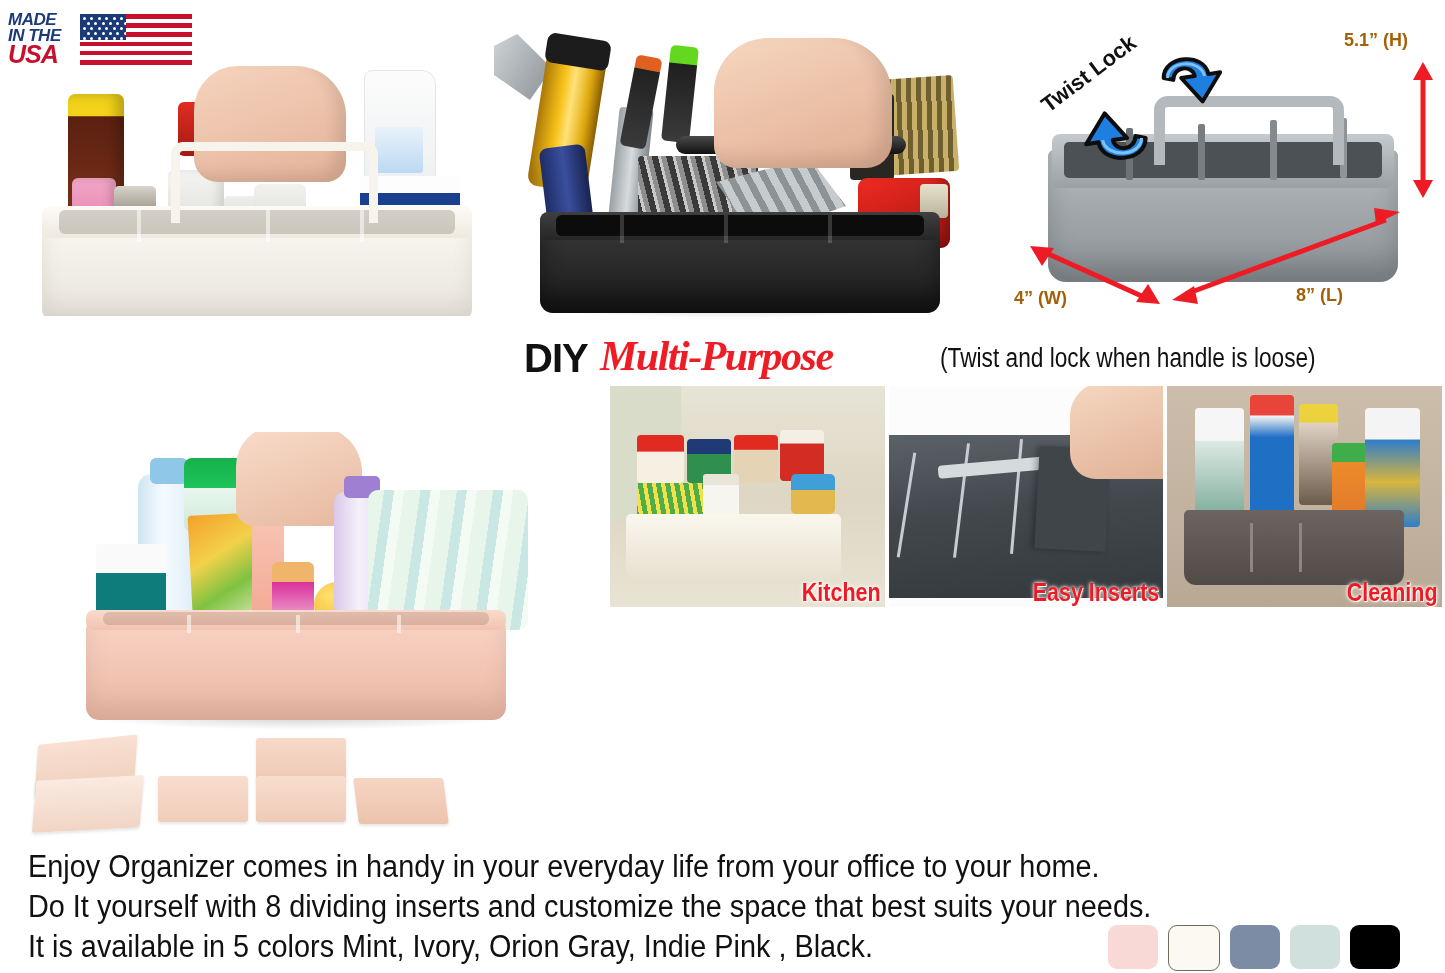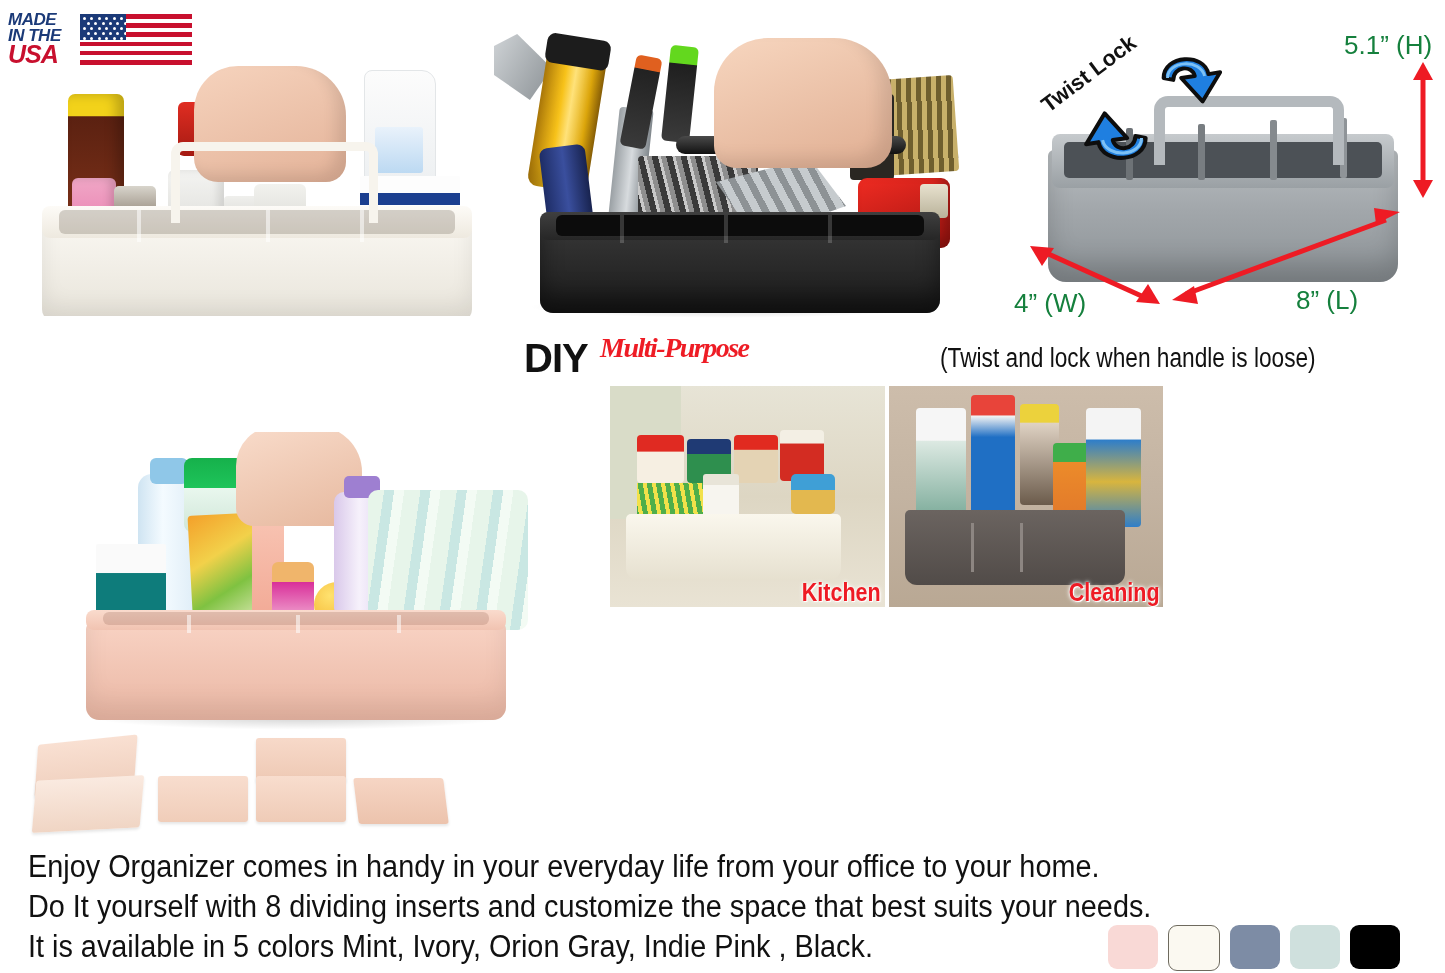--- a/index.html
+++ b/index.html
@@ -35,27 +35,27 @@
     border-radius:6px;background:rgba(0,0,0,.30);}
   .caddy .handle{position:absolute;left:26%;top:6%;width:48%;height:40%;
     border:8px solid #ccc;border-bottom:none;border-radius:12px 12px 0 0;}
   .caddy .divider{position:absolute;top:44%;width:4px;height:16%;
     background:rgba(255,255,255,.55);}
 
   
   .hl{position:absolute;}
   .hl-diy{left:524px;top:336px;font-size:40px;font-weight:bold;color:#111;
     letter-spacing:-1px;font-family:"Liberation Sans",sans-serif;}
-  .hl-multi{left:600px;top:332px;font-size:28px;font-weight:bold;font-style:italic;
+  .hl-multi{left:600px;top:332px;font-size:42px;font-weight:bold;font-style:italic;
     color:#ee1c25;font-family:"Liberation Serif",serif;letter-spacing:-1.5px;}
   .hl-twist{left:940px;top:343px;font-size:27px;color:#111;
     transform:scaleX(.84);transform-origin:left center;white-space:nowrap;}
 
   
-  .dim-label{position:absolute;font-size:26px;font-weight:normal;color:#15803d;
+  .dim-label{position:absolute;font-size:18px;font-weight:bold;color:#a16207;
     white-space:nowrap;}
   .twistlock-text{position:absolute;font-size:22px;font-weight:bold;color:#111;
     transform:rotate(-37deg);transform-origin:left bottom;white-space:nowrap;}
 
   
   #usecase-grid{position:absolute;left:610px;top:386px;width:832px;height:446px;
     display:grid;grid-template-columns:1fr 1fr 1fr;grid-template-rows:1fr 1fr;
     gap:4px;}
   .uc{position:relative;overflow:hidden;background:#efefef;}
   .uc .uc-label{position:absolute;right:4px;bottom:0px;z-index:6;
@@ -387,20 +387,35 @@
            background:linear-gradient(180deg,#e8e4d8 0%,#e8e4d8 22%,#f7f5ef 23%);"></div>
       <div style="position:absolute;left:66%;top:40%;width:16%;height:18%;border-radius:5px;
            background:linear-gradient(180deg,#3f9fd6 0%,#3f9fd6 40%,#e3b84f 41%);"></div>
       <div style="position:absolute;left:10%;top:44%;width:24%;height:22%;
            background:repeating-linear-gradient(80deg,#4fae4a 0 5px,#f2e14a 5px 9px);"></div>
       <div style="position:absolute;left:6%;top:58%;width:78%;height:30%;border-radius:5px 5px 12px 12px;
            background:linear-gradient(180deg,#faf7ed,#e6e0cf);"></div>
       <div class="uc-label">Kitchen</div>
     </div>
 
+    <div class="uc">
+      <div class="scene" style="background:#fcfcfc;"></div>
+      <div style="position:absolute;left:0;top:22%;width:100%;height:74%;
+           background:linear-gradient(175deg,#5b6267 0%,#43484d 45%,#34393d 100%);"></div>
+      <div style="position:absolute;left:6%;top:30%;width:3px;height:48%;background:#c6ccd0;transform:rotate(9deg);"></div>
+      <div style="position:absolute;left:26%;top:26%;width:3px;height:52%;background:#c6ccd0;transform:rotate(7deg);"></div>
+      <div style="position:absolute;left:46%;top:24%;width:3px;height:52%;background:#c6ccd0;transform:rotate(5deg);"></div>
+      <div style="position:absolute;left:18%;top:34%;width:40%;height:6%;border-radius:4px;background:#d5dadd;
+           transform:rotate(-5deg);"></div>
+      <div style="position:absolute;left:54%;top:28%;width:26%;height:46%;background:#3f4549;border-radius:2px;
+           transform:rotate(3deg);box-shadow:-3px 0 6px rgba(0,0,0,.3);"></div>
+      <div style="position:absolute;left:66%;top:-2%;width:40%;height:44%;border-radius:34px 10px 18px 26px;
+           background:linear-gradient(160deg,#f6d7c0,#dfb095);"></div>
+      <div class="uc-label">Easy Inserts</div>
+    </div>
 
 
     <div class="uc">
       <div class="scene" style="background:linear-gradient(180deg,#cdbdab 0%,#c3b3a1 50%,#b9a894 100%);"></div>
       <div style="position:absolute;left:10%;top:10%;width:18%;height:52%;border-radius:4px;
            background:linear-gradient(180deg,#f6f6f6 0%,#f6f6f6 28%,#dce9e2 29%,#76a795 100%);"></div>
       <div style="position:absolute;left:30%;top:4%;width:16%;height:56%;border-radius:4px;
            background:linear-gradient(180deg,#e8443a 0%,#e8443a 16%,#f3f3f3 17%,#1f6fc4 34%,#1f6fc4 100%);"></div>
       <div style="position:absolute;left:48%;top:8%;width:14%;height:46%;border-radius:4px;
            background:linear-gradient(180deg,#ecd23c 0%,#ecd23c 18%,#dfd2c3 19%,#6b5b4b 100%);"></div>

